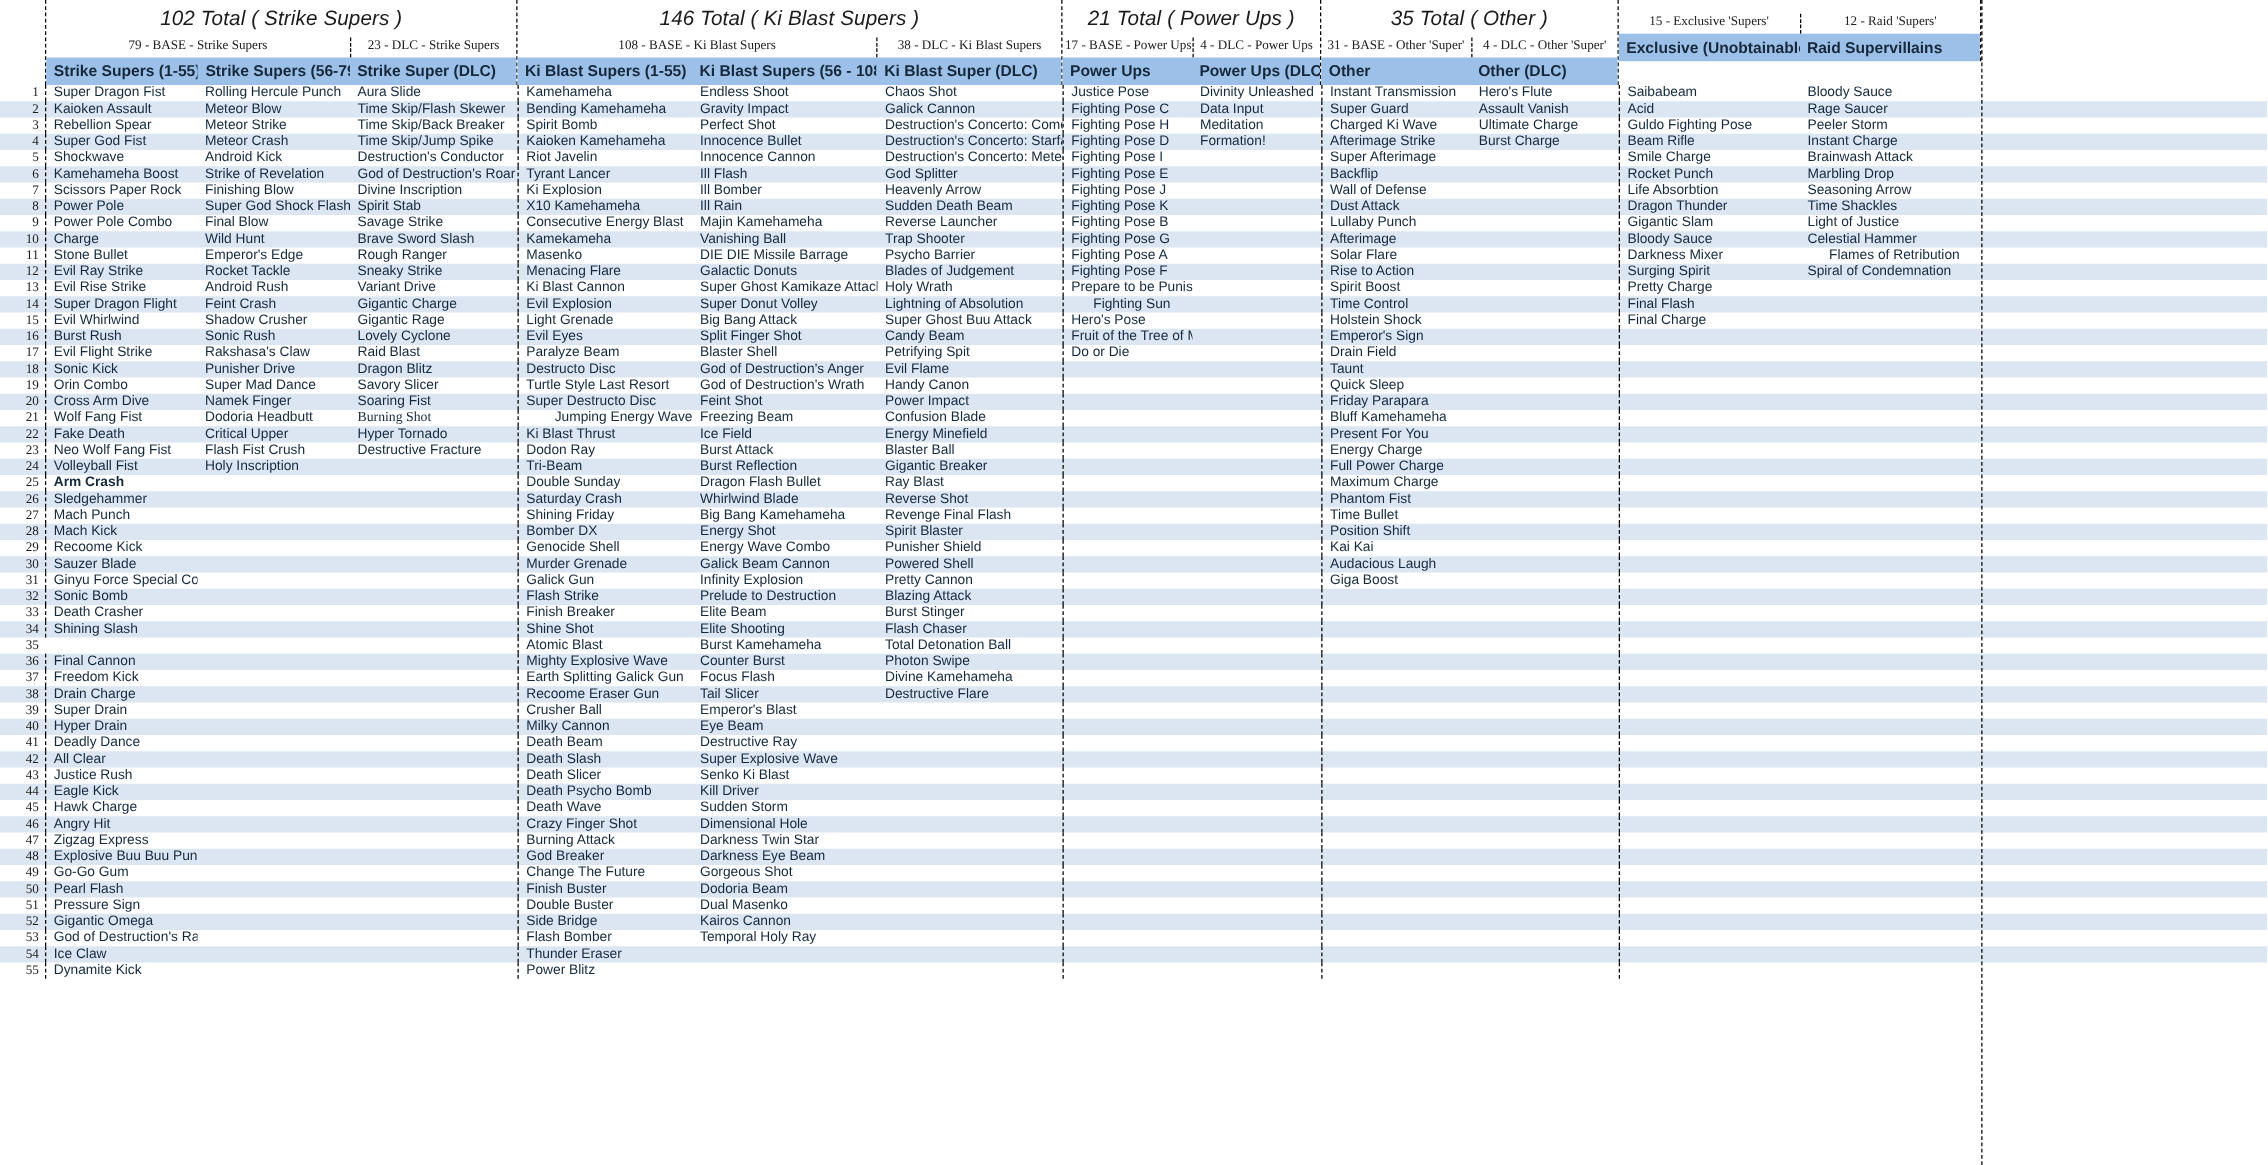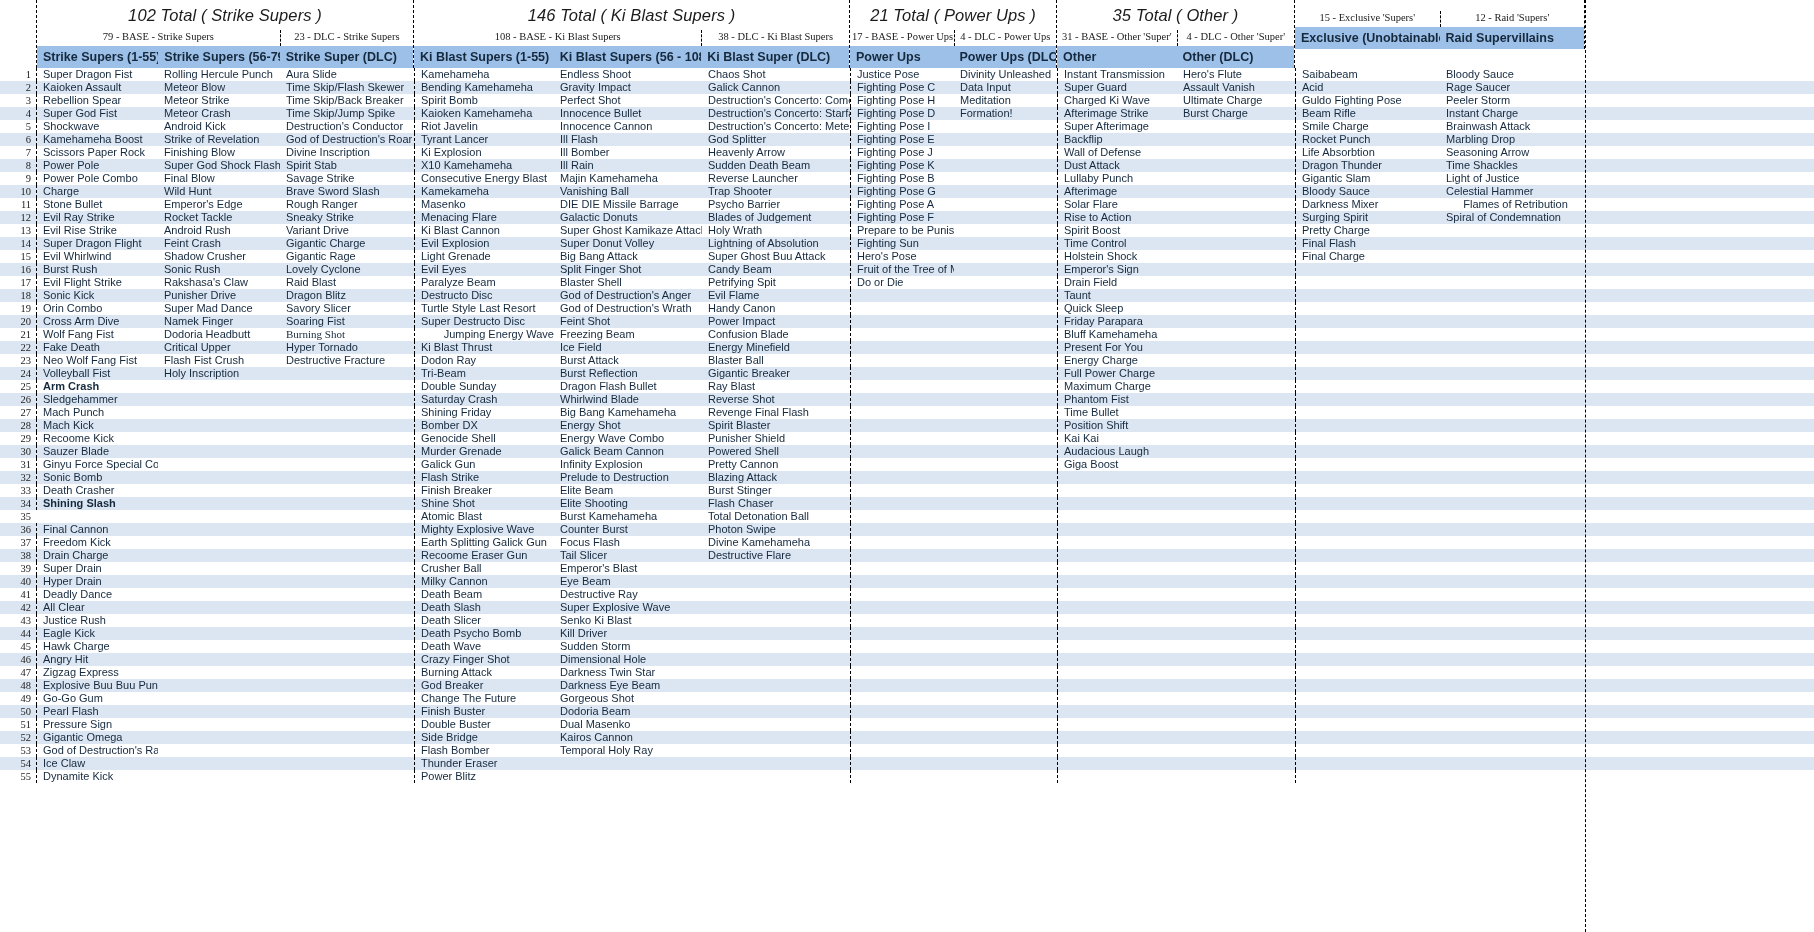--- a/index.html
+++ b/index.html
@@ -370,21 +370,21 @@
           <div class="cell" style="width: 145px;"></div>
         </div>
         <div class="body-row alt">
           <div class="rownum">14</div>
           <div class="cell dashed-left" style="width: 122px;">Super Dragon Flight</div>
           <div class="cell" style="width: 122px;">Feint Crash</div>
           <div class="cell" style="width: 134px;">Gigantic Charge</div>
           <div class="cell dashed-left" style="width: 140px;">Evil Explosion</div>
           <div class="cell" style="width: 148px;">Super Donut Volley</div>
           <div class="cell" style="width: 148px;">Lightning of Absolution</div>
-          <div class="cell dashed-left" style="width: 104px;">Fighting Sun</div>
+          <div class="cell dashed-left" style="width: 104px; text-align: center;">Fighting Sun</div>
           <div class="cell" style="width: 103px;"></div>
           <div class="cell dashed-left" style="width: 120px;">Time Control</div>
           <div class="cell" style="width: 118px;"></div>
           <div class="cell dashed-left" style="width: 145px;">Final Flash</div>
           <div class="cell" style="width: 145px;"></div>
         </div>
         <div class="body-row">
           <div class="rownum">15</div>
           <div class="cell dashed-left" style="width: 122px;">Evil Whirlwind</div>
           <div class="cell" style="width: 122px;">Shadow Crusher</div>
@@ -664,21 +664,21 @@
           <div class="cell" style="width: 148px;">Burst Stinger</div>
           <div class="cell dashed-left" style="width: 104px;"></div>
           <div class="cell" style="width: 103px;"></div>
           <div class="cell dashed-left" style="width: 120px;"></div>
           <div class="cell" style="width: 118px;"></div>
           <div class="cell dashed-left" style="width: 145px;"></div>
           <div class="cell" style="width: 145px;"></div>
         </div>
         <div class="body-row alt">
           <div class="rownum">34</div>
-          <div class="cell dashed-left" style="width: 122px; font-weight: bold;">Shining Slash</div>
+          <div class="cell dashed-left" style="width: 122px;">Shining Slash</div>
           <div class="cell" style="width: 122px;"></div>
           <div class="cell" style="width: 134px;"></div>
           <div class="cell dashed-left" style="width: 140px;">Shine Shot</div>
           <div class="cell" style="width: 148px;">Elite Shooting</div>
           <div class="cell" style="width: 148px;">Flash Chaser</div>
           <div class="cell dashed-left" style="width: 104px;"></div>
           <div class="cell" style="width: 103px;"></div>
           <div class="cell dashed-left" style="width: 120px;"></div>
           <div class="cell" style="width: 118px;"></div>
           <div class="cell dashed-left" style="width: 145px;"></div>

